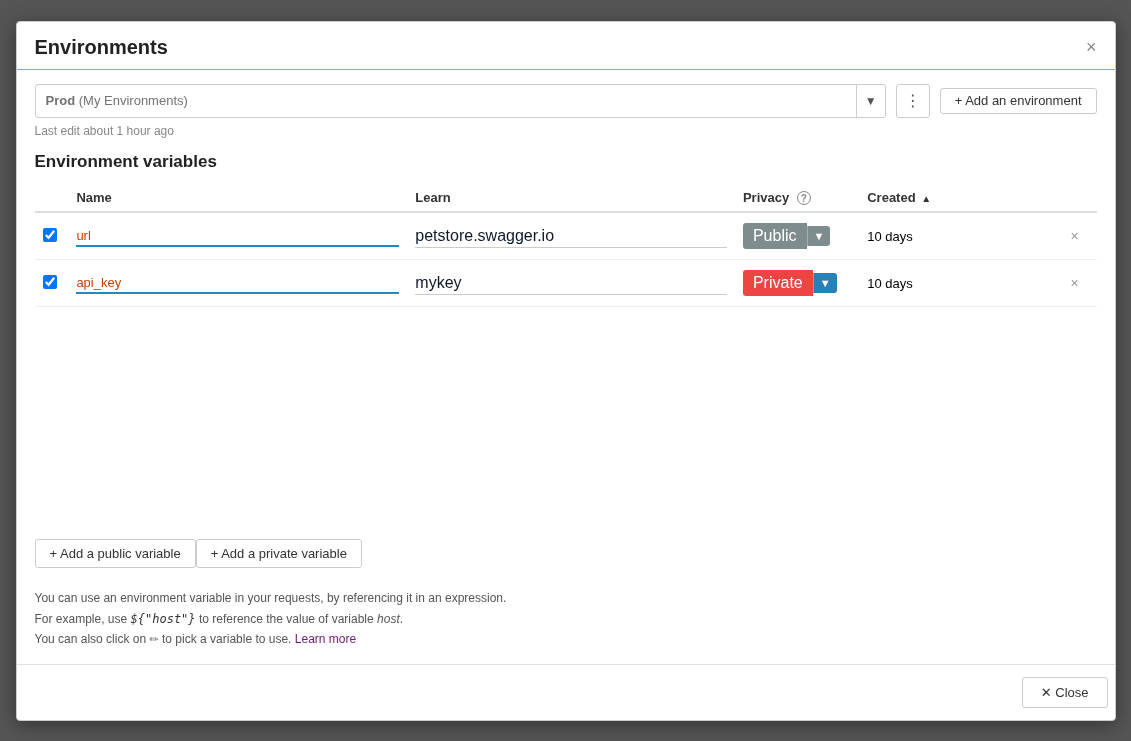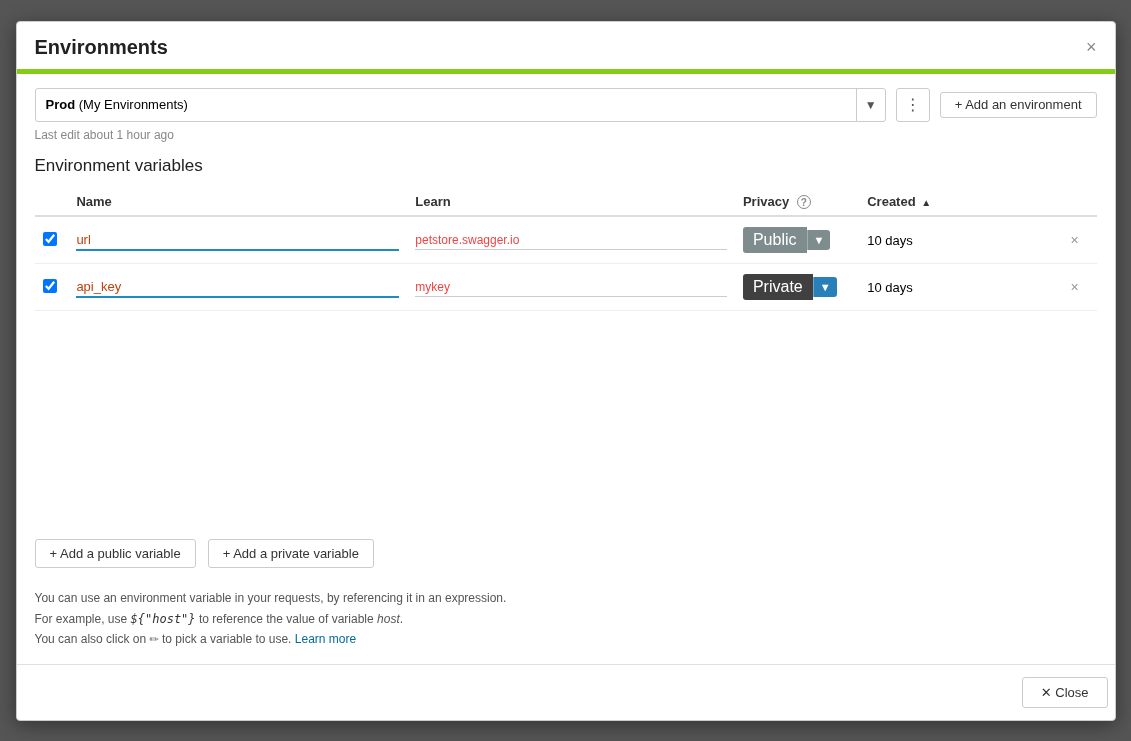--- a/index.html
+++ b/index.html
@@ -21,21 +21,21 @@
       display: flex;
       flex-direction: column;
       position: relative;
       box-shadow: 0 4px 20px rgba(0,0,0,0.4);
     }
     .modal-header {
       display: flex;
       align-items: center;
       justify-content: space-between;
       padding: 14px 18px 10px 18px;
-      border-bottom: 5px solid #84cc16;
+      border-bottom: 1px solid #84cc16;
       gap: 12px;
     }
     .modal-title {
       font-size: 20px;
       font-weight: bold;
       color: #222;
     }
     .close-x {
       background: none;
       border: none;
@@ -62,21 +62,21 @@
       border: 1px solid #ccc;
       border-radius: 3px;
       flex: 1;
       max-width: 870px;
       height: 34px;
     }
     .env-dropdown-text {
       flex: 1;
       padding: 4px 10px;
       font-size: 13px;
-      color: #000000;
+      color: #737373;
       line-height: 34px;
     }
     .env-dropdown-text span.env-name {
       font-weight: bold;
     }
     .env-dropdown-arrow {
       border: none;
       background: none;
       padding: 0 8px;
       cursor: pointer;
@@ -111,21 +111,21 @@
       color: #333;
       white-space: nowrap;
     }
     .last-edit {
       font-size: 12px;
       color: #888;
       margin-bottom: 14px;
     }
     .section-title {
       font-size: 17px;
-      font-weight: normal;
+      font-weight: bold;
       color: #222;
       margin-bottom: 12px;
     }
     .table-container {
       flex: 1;
     }
     table {
       width: 100%;
       border-collapse: collapse;
     }
@@ -159,61 +159,60 @@
       font-size: 13px;
       width: 100%;
       color: #c2410c;
       padding: 2px 0;
       background: transparent;
     }
     .value-input {
       border: none;
       border-bottom: 1px solid #ccc;
       outline: none;
-      font-size: 12px;
+      font-size: 16px;
       width: 100%;
-      color: #ef4444;
+      color: #0f172a;
       padding: 2px 0;
       background: transparent;
     }
     .privacy-btn-group {
       display: flex;
       align-items: center;
     }
     .privacy-main {
       padding: 4px 10px;
       font-size: 16px;
       color: #fff;
       border: none;
       cursor: pointer;
       border-radius: 3px 0 0 3px;
     }
     .privacy-main.public { background: #7f8c8d; }
-    .privacy-main.private { background: #404040; text-align: right; }
+    .privacy-main.private { background: #ef4444; text-align: right; }
     .privacy-arrow {
       padding: 4px 6px;
       font-size: 11px;
       color: #fff;
       border: none;
       cursor: pointer;
       border-radius: 0 3px 3px 0;
       border-left: 1px solid rgba(255,255,255,0.3);
     }
     .privacy-arrow.public { background: #7f8c8d; }
     .privacy-arrow.private { background: #2980b9; }
     .delete-btn {
       background: none;
       border: none;
       cursor: pointer;
       color: #999;
       font-size: 14px;
     }
     .add-buttons-row {
       display: flex;
-      gap: 12px;
       margin-top: 20px;
       margin-bottom: 20px;
     }
     .add-public-btn, .add-private-btn {
       background: #fff;
       border: 1px solid #ccc;
       border-radius: 3px;
       padding: 6px 14px;
       font-size: 13px;
       cursor: pointer;
@@ -224,21 +223,21 @@
       color: #555;
       line-height: 1.7;
       margin-top: auto;
     }
     .help-text code {
       font-style: italic;
       font-family: monospace;
       color: #333;
     }
     .help-link {
-      color: #0369a1;
+      color: #701a75;
       text-decoration: none;
     }
     .modal-footer {
       display: flex;
       justify-content: flex-end;
       padding: 12px 7px;
       border-top: 1px solid #e0e0e0;
     }
     .close-btn {
       background: #fff;

